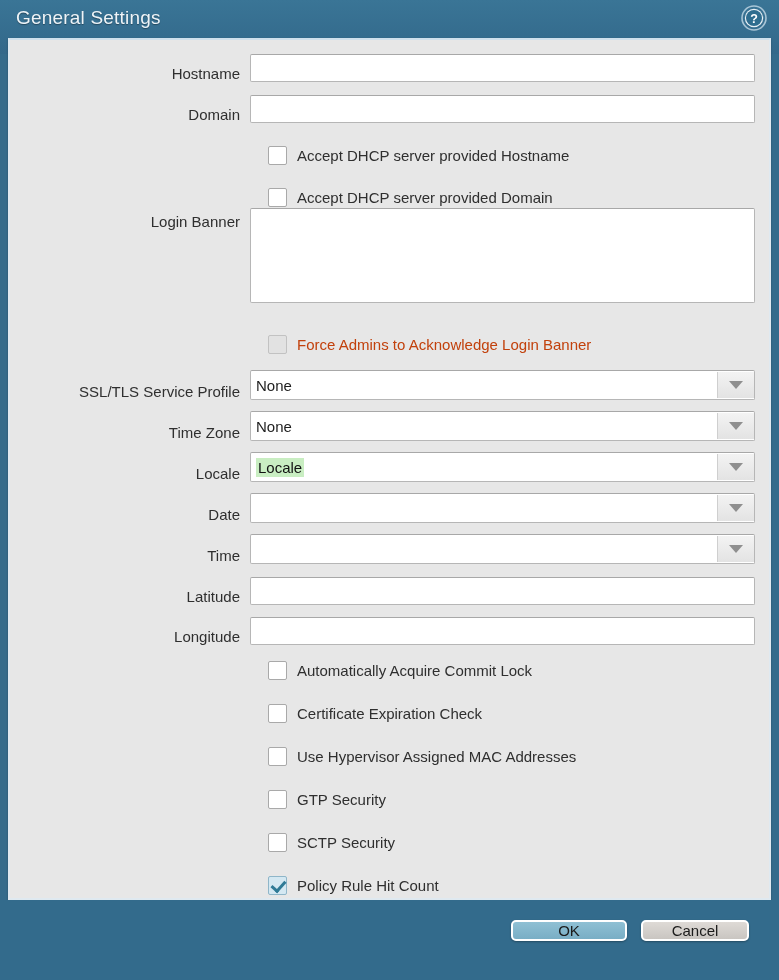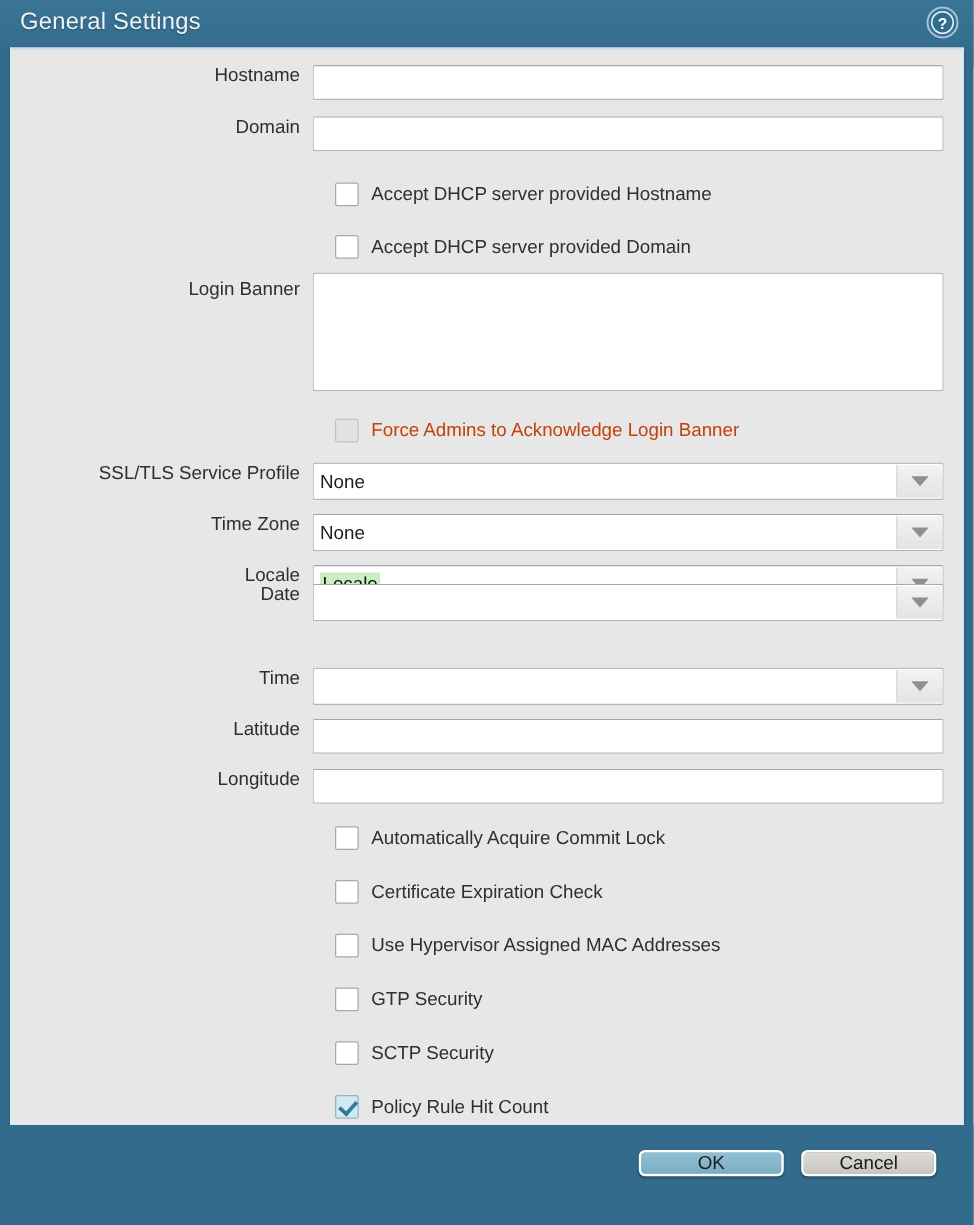--- a/index.html
+++ b/index.html
@@ -64,21 +64,21 @@
     background: #e7e7e7;
     overflow: hidden;
   }
   
   .row {
     position: absolute;
     left: 0;
     width: 100%;
     height: 30px;
     display: flex;
-    align-items: flex-start;
+    align-items: flex-end;
   }
   .field-label {
     width: 240px;
     text-align: right;
     padding-right: 10px;
     box-sizing: border-box;
     font-size: 15px;
     color: #2f2f2f;
     white-space: nowrap;
   }
@@ -277,21 +277,21 @@
     <div class="cb-row" style="top:103px;">
       <div class="cb-box"></div>
       <div class="cb-label">Accept DHCP server provided Hostname</div>
     </div>
 
     <div class="cb-row" style="top:145px;">
       <div class="cb-box"></div>
       <div class="cb-label">Accept DHCP server provided Domain</div>
     </div>
 
-    <div class="textarea-row" style="top:178px;">
+    <div class="textarea-row" style="top:168px;">
       <div class="field-label">Login Banner</div>
       <textarea class="banner-area" style=""></textarea>
     </div>
 
     <div class="cb-row" style="top:292px;">
       <div class="cb-box disabled"></div>
       <div class="cb-label disabled">Force Admins to Acknowledge Login Banner</div>
     </div>
 
     <div class="row" style="top:330px;">
@@ -318,21 +318,21 @@
       <div class="field-label">Locale</div>
       <div class="select-wrap">
         <span class="select-value highlight">Locale</span>
         <span style="flex:1"></span>
         <span class="select-btn">
           <span class="caret"></span>
         </span>
       </div>
     </div>
 
-    <div class="row" style="top:427px;">
+    <div class="row" style="top:453px;">
       <div class="field-label">Date</div>
       <div class="select-wrap">
         <span class="select-value"></span>
         <span class="select-btn">
           <span class="caret"></span>
         </span>
       </div>
     </div>
 
     <div class="row" style="top:494px;">

